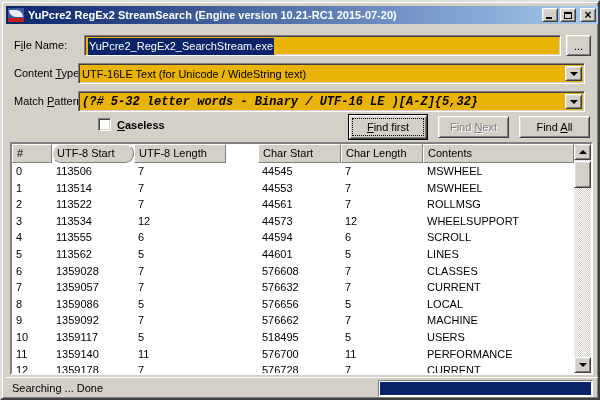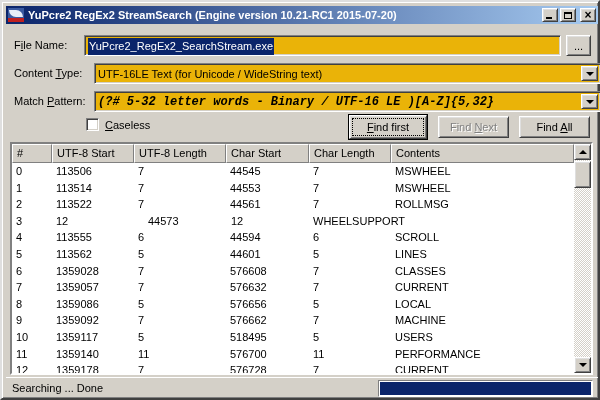--- a/index.html
+++ b/index.html
@@ -43,47 +43,47 @@
   .btn {
     position:absolute; background:#d4d0c8; font-size:11px; color:#000; text-align:center;
     font-family:"Liberation Sans",sans-serif;
     border:1px solid; border-color:#ffffff #404040 #404040 #ffffff;
     box-shadow: inset 1px 1px 0 #dfdfdf, inset -1px -1px 0 #808080;
     display:flex; align-items:center; justify-content:center; white-space:nowrap;
   }
   .btn.browse { left:564px; top:33px; width:25px; height:21px; }
   .btn.default { box-shadow: 0 0 0 1px #000000, inset 1px 1px 0 #dfdfdf, inset -1px -1px 0 #808080; outline:1px dotted #000; outline-offset:-4px; }
   .btn.disabled { color:#808080; text-shadow:1px 1px 0 #ffffff; }
-  .combo { position:absolute; left:92px; width:507px; height:21px; font-size:11px; }
+  .combo { position:absolute; left:76px; width:507px; height:21px; font-size:11px; }
   .combo .cb-text { position:absolute; left:3px; top:2px; right:22px; line-height:16px; white-space:nowrap; overflow:hidden; color:#000; }
   .combo.mono .cb-text { font-family:"Liberation Mono",monospace; font-size:12px; font-weight:bold; }
   .cb-btn {
     position:absolute; right:2px; top:2px; bottom:2px; width:17px; background:#d4d0c8;
     border:1px solid; border-color:#ffffff #404040 #404040 #ffffff;
     box-shadow: inset 1px 1px 0 #dfdfdf, inset -1px -1px 0 #808080;
     display:flex; align-items:center; justify-content:center;
   }
   .arr-down { width:0; height:0; border-left:4px solid transparent; border-right:4px solid transparent; border-top:4px solid #000; }
   .arr-up { width:0; height:0; border-left:4px solid transparent; border-right:4px solid transparent; border-bottom:4px solid #000; }
-  .checkbox { position:absolute; left:84px; top:116px; display:flex; align-items:flex-end; }
+  .checkbox { position:absolute; left:96px; top:116px; display:flex; align-items:flex-end;font-weight:bold; }
   .checkbox .box { width:13px; height:13px; background:#fff; border:1px solid; border-color:#808080 #ffffff #ffffff #808080; box-shadow: inset 1px 1px 0 #404040, inset -1px -1px 0 #d4d0c8; }
   .checkbox .cb-label { font-size:11px; margin-left:6px; }
   
   .listview { position:absolute; left:8px; top:140px; width:583px; height:233px; background:#fff;
     border:2px solid; border-color:#808080 #ffffff #ffffff #808080; overflow:hidden; }
   .lv-header { position:absolute; left:0; top:0; right:17px; height:19px; display:flex; }
   .lv-hcell {
     background:#d4d0c8; height:19px; flex:none;
     border:1px solid; border-color:#ffffff #808080 #808080 #ffffff;
     font-size:11px; line-height:16px; padding-left:4px; overflow:hidden; white-space:nowrap; color:#000;
   }
   .lv-body { position:absolute; left:0; top:19px; right:17px; bottom:0; overflow:hidden; background:#fff; }
   .lv-row { display:flex; height:16.6px; }
   .lv-cell { flex:none; font-size:11px; line-height:16.6px; padding-left:4px; white-space:nowrap; overflow:hidden; color:#000; }
-  .col0 { width:40px; } .col1 { width:82px; } .col2 { width:92px; } .col3 { width:83px; } .col4 { width:82px; }
+  .col0 { width:40px; } .col1 { width:82px;border-radius:9px; } .col2 { width:92px; } .col3 { width:83px;margin-left:32px; } .col4 { width:82px; }
   .col5 { flex:1 1 auto; min-width:0; }
   .vscroll { position:absolute; right:0; top:0; bottom:0; width:17px;
     background:#fff;
     background-image:
       linear-gradient(45deg,#d4d0c8 25%,transparent 25%,transparent 75%,#d4d0c8 75%),
       linear-gradient(45deg,#d4d0c8 25%,transparent 25%,transparent 75%,#d4d0c8 75%);
     background-size:2px 2px; background-position:0 0,1px 1px; }
   .sbtn { position:absolute; left:0; width:17px; height:16px; background:#d4d0c8;
     border:1px solid; border-color:#ffffff #404040 #404040 #ffffff;
     box-shadow: inset 1px 1px 0 #dfdfdf, inset -1px -1px 0 #808080;
@@ -190,20 +190,21 @@
         <div class="lv-row">
           <div class="lv-cell col0">2</div>
           <div class="lv-cell col1">113522</div>
           <div class="lv-cell col2">7</div>
           <div class="lv-cell col3">44561</div>
           <div class="lv-cell col4">7</div>
           <div class="lv-cell col5">ROLLMSG</div>
         </div>
         <div class="lv-row">
           <div class="lv-cell col0">3</div>
+          <div class="lv-cell col1">113534</div>
           <div class="lv-cell col2">12</div>
           <div class="lv-cell col3">44573</div>
           <div class="lv-cell col4">12</div>
           <div class="lv-cell col5">WHEELSUPPORT</div>
         </div>
         <div class="lv-row">
           <div class="lv-cell col0">4</div>
           <div class="lv-cell col1">113555</div>
           <div class="lv-cell col2">6</div>
           <div class="lv-cell col3">44594</div>

